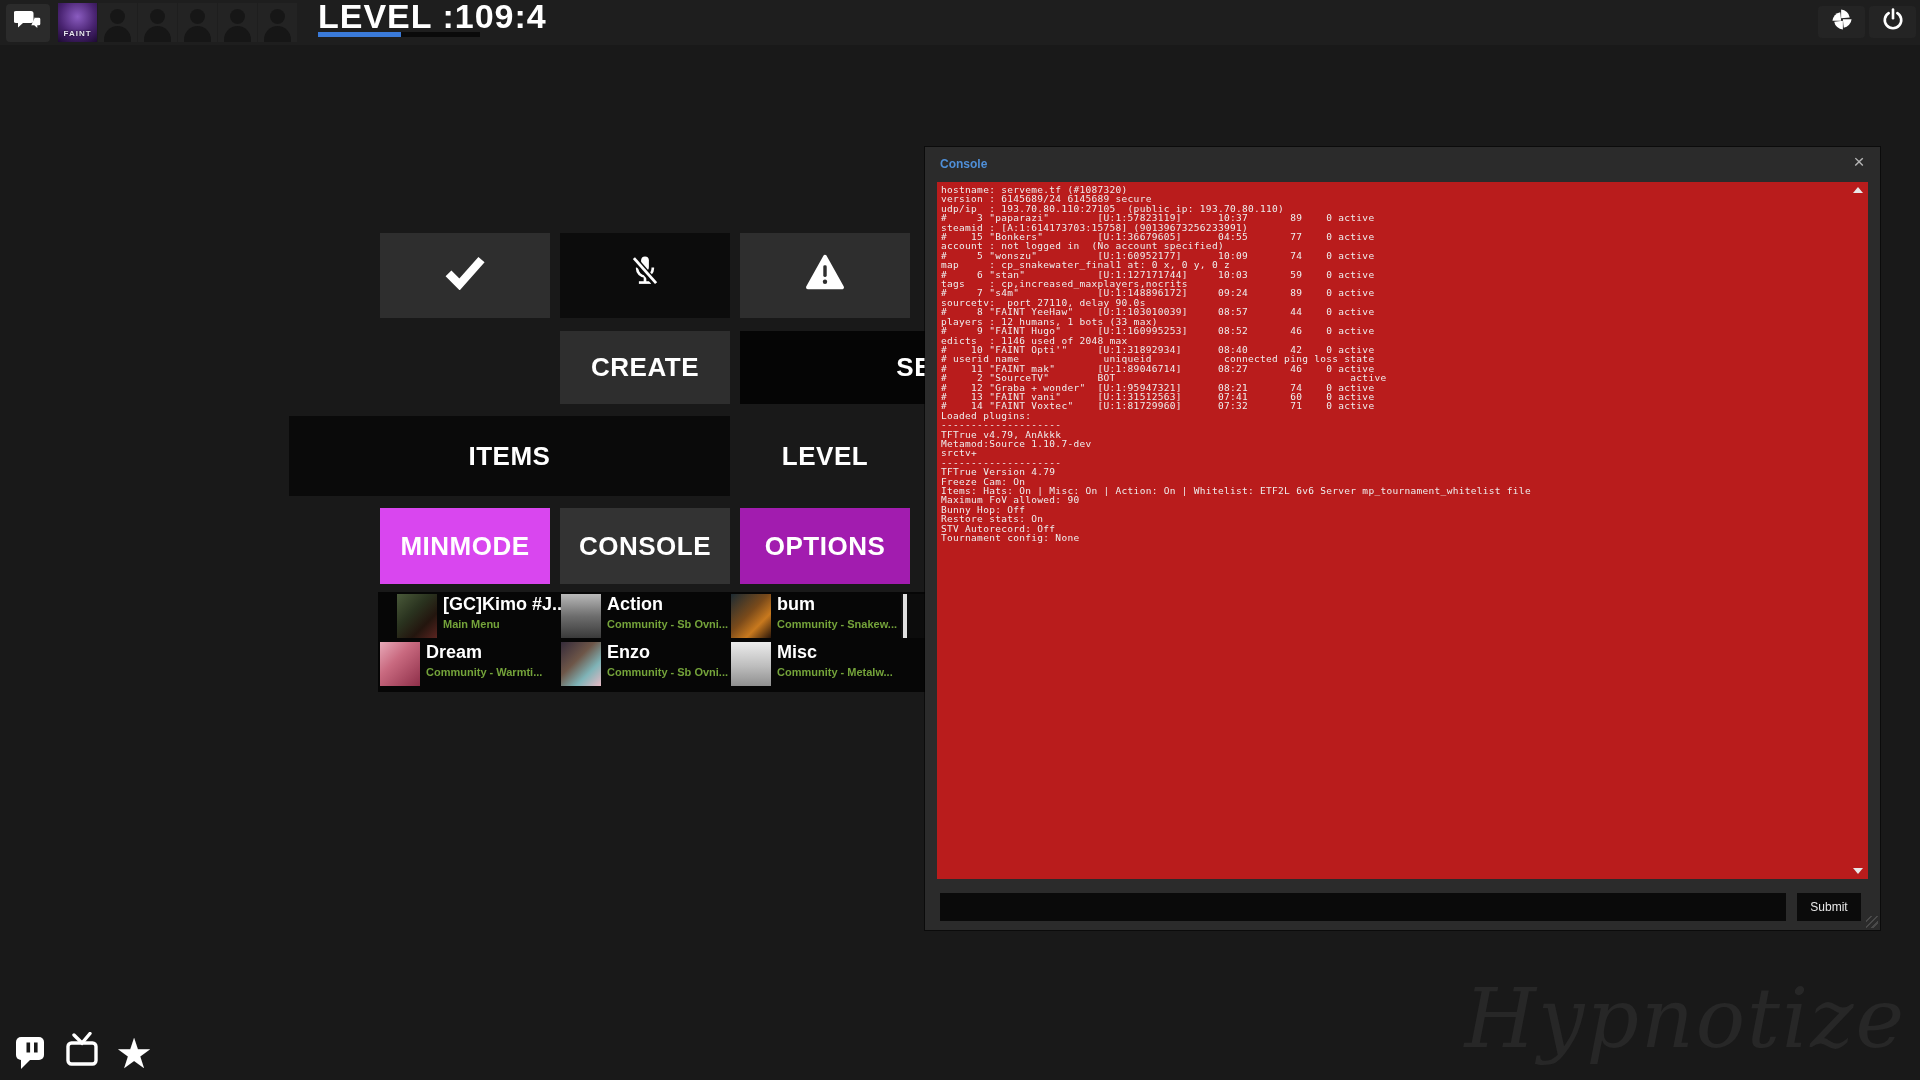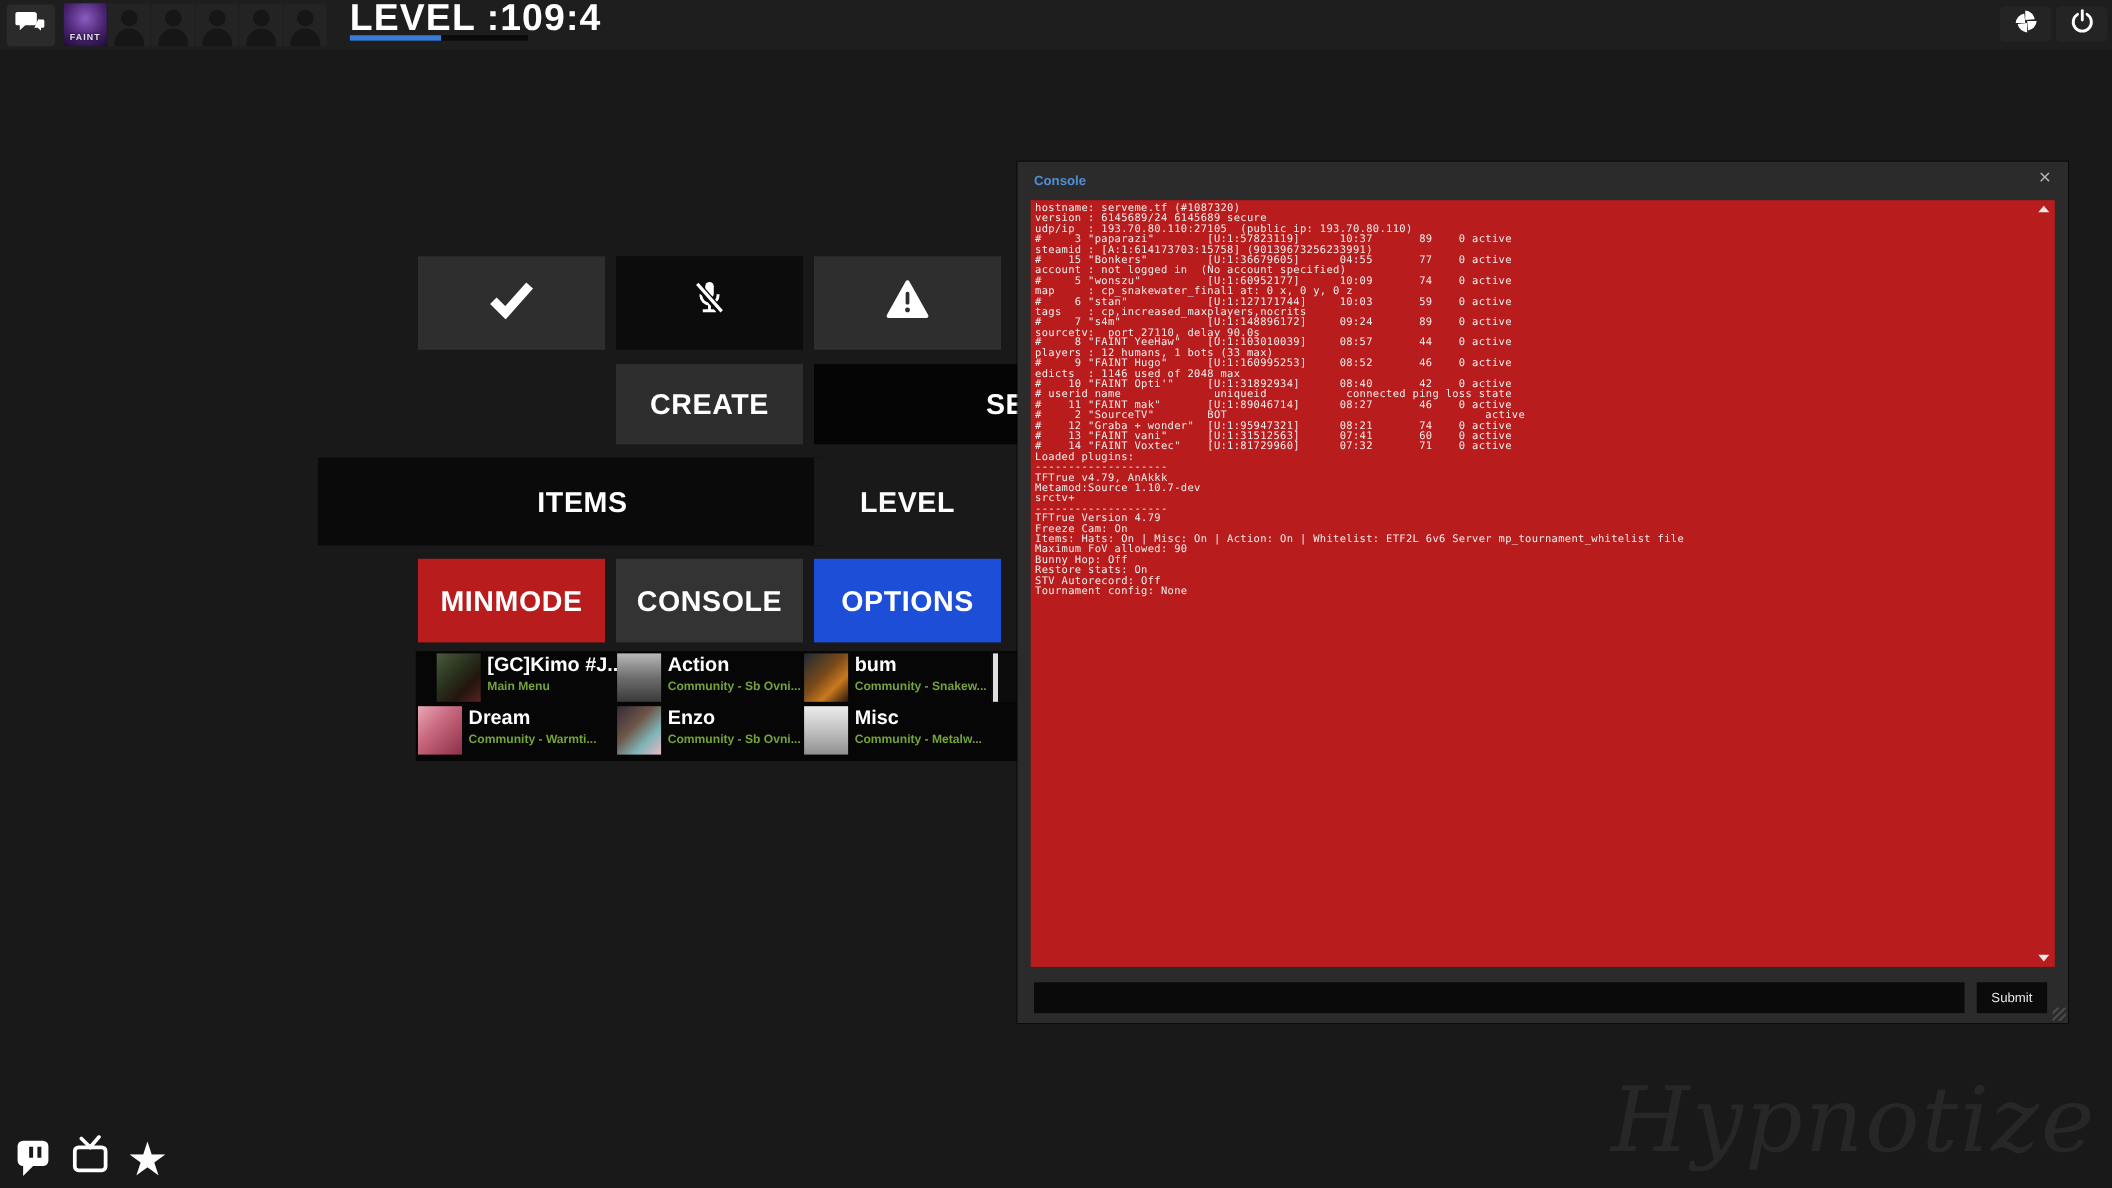--- a/index.html
+++ b/index.html
@@ -31,25 +31,25 @@
   
   .menu-btn{position:absolute;display:flex;align-items:center;justify-content:center;
         font-size:26px;font-weight:bold;letter-spacing:.5px;color:#fff;}
   .mb-light{background:#2e2e2e;}
   .mb-dark{background:#0c0c0c;}
   .btn-check  {left:380px;top:233px;width:170px;height:85px;}
   .btn-mute   {left:560px;top:233px;width:170px;height:85px;}
   .btn-warning{left:740px;top:233px;width:170px;height:85px;}
   .btn-create {left:560px;top:331px;width:170px;height:73px;justify-content:center;}
   .btn-servers{left:740px;top:331px;width:440px;height:73px;background:#050505;}
-  .btn-items  {left:289px;top:416px;width:441px;height:80px;background:#0a0a0a;padding-left:20px;}
+  .btn-items  {left:289px;top:416px;width:441px;height:80px;background:#0a0a0a;}
   .btn-store  {left:740px;top:416px;width:170px;height:80px;background:#191919;}
-  .btn-minmode{left:380px;top:508px;width:170px;height:76px;background:#b91c1c;}
+  .btn-minmode{left:380px;top:508px;width:170px;height:76px;background:#d946ef;}
   .btn-consolemenu{left:560px;top:508px;width:170px;height:76px;background:#333333;}
-  .btn-options{left:740px;top:508px;width:170px;height:76px;background:#1d4ed8;}
+  .btn-options{left:740px;top:508px;width:170px;height:76px;background:#a21caf;}
 
   
   .friends{position:absolute;left:378px;top:592px;width:550px;height:100px;background:#060606;}
   .friend{position:absolute;width:178px;height:46px;}
   .friend-avatar{position:absolute;left:0;top:0;width:40px;height:44px;background:#333;}
   .friend-name{position:absolute;left:46px;top:0px;width:130px;font-size:18px;font-weight:bold;
         color:#fff;white-space:nowrap;overflow:hidden;}
   .friend-status{position:absolute;left:46px;top:24px;width:130px;font-size:11px;font-weight:bold;
         color:#74a33a;white-space:nowrap;overflow:hidden;}
 

